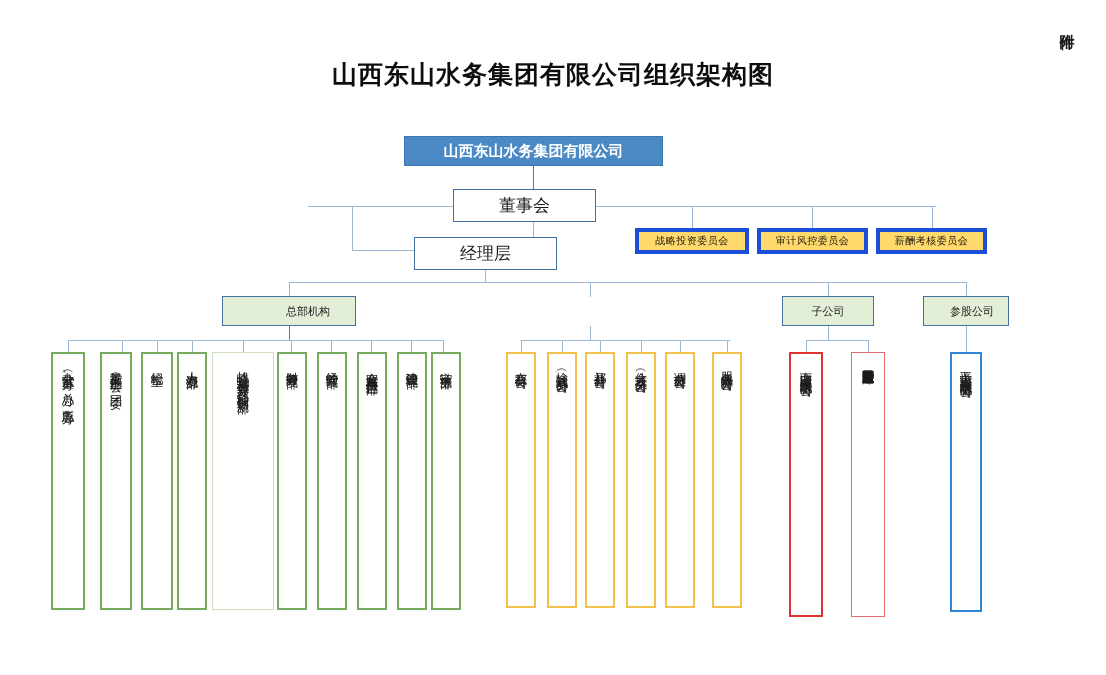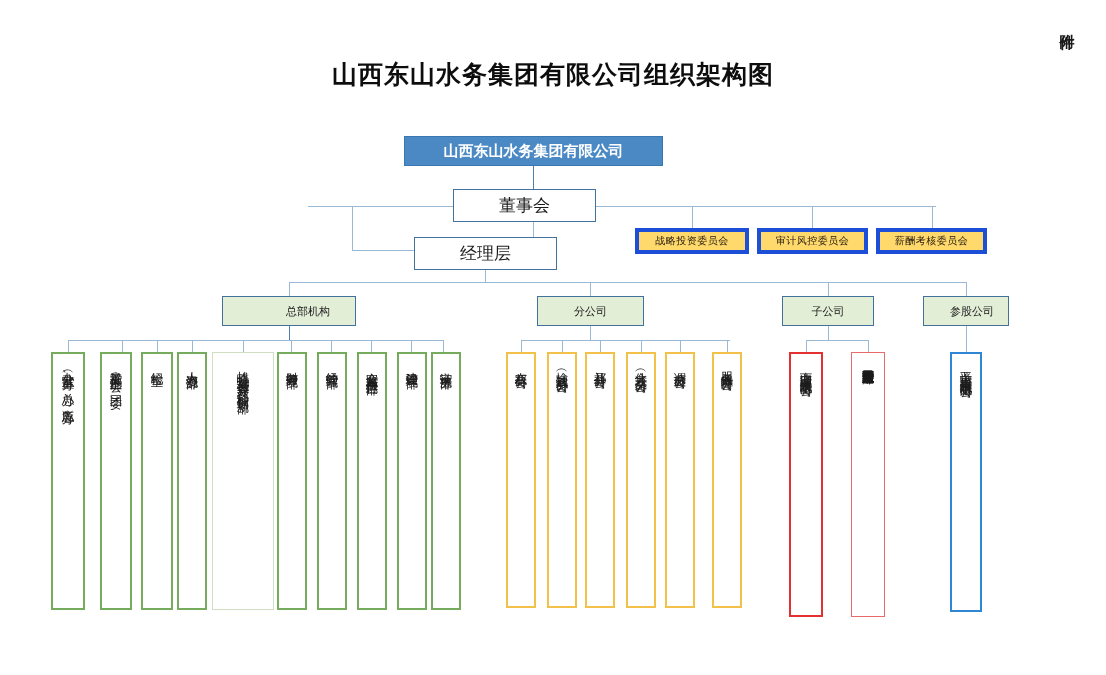--- a/index.html
+++ b/index.html
@@ -151,23 +151,20 @@
   <div class="box yellowcm" style="left:757px;top:228px;width:111px;height:26px;">
     <span>审计风控委员会</span>
   </div>
   <div class="box yellowcm" style="left:876px;top:228px;width:111px;height:26px;">
     <span>薪酬考核委员会</span>
   </div>
 
   <div class="box greencat" style="left:222px;top:296px;width:134px;height:30px;padding-left:38px;">
     <span>总部机构</span>
   </div>
-  <div class="box greencat" style="left:537px;top:296px;width:107px;height:30px;">
-    <span>分公司</span>
-  </div>
   <div class="box greencat" style="left:782px;top:296px;width:92px;height:30px;">
     <span>子公司</span>
   </div>
   <div class="box greencat" style="left:923px;top:296px;width:86px;height:30px;padding-left:12px;">
     <span>参股公司</span>
   </div>
 
   <div class="vbox g-dark" style="left:51px;top:352px;width:34px;height:258px;">
     <span class="vtext">办公室（董办、总办、应急办）</span>
   </div>

